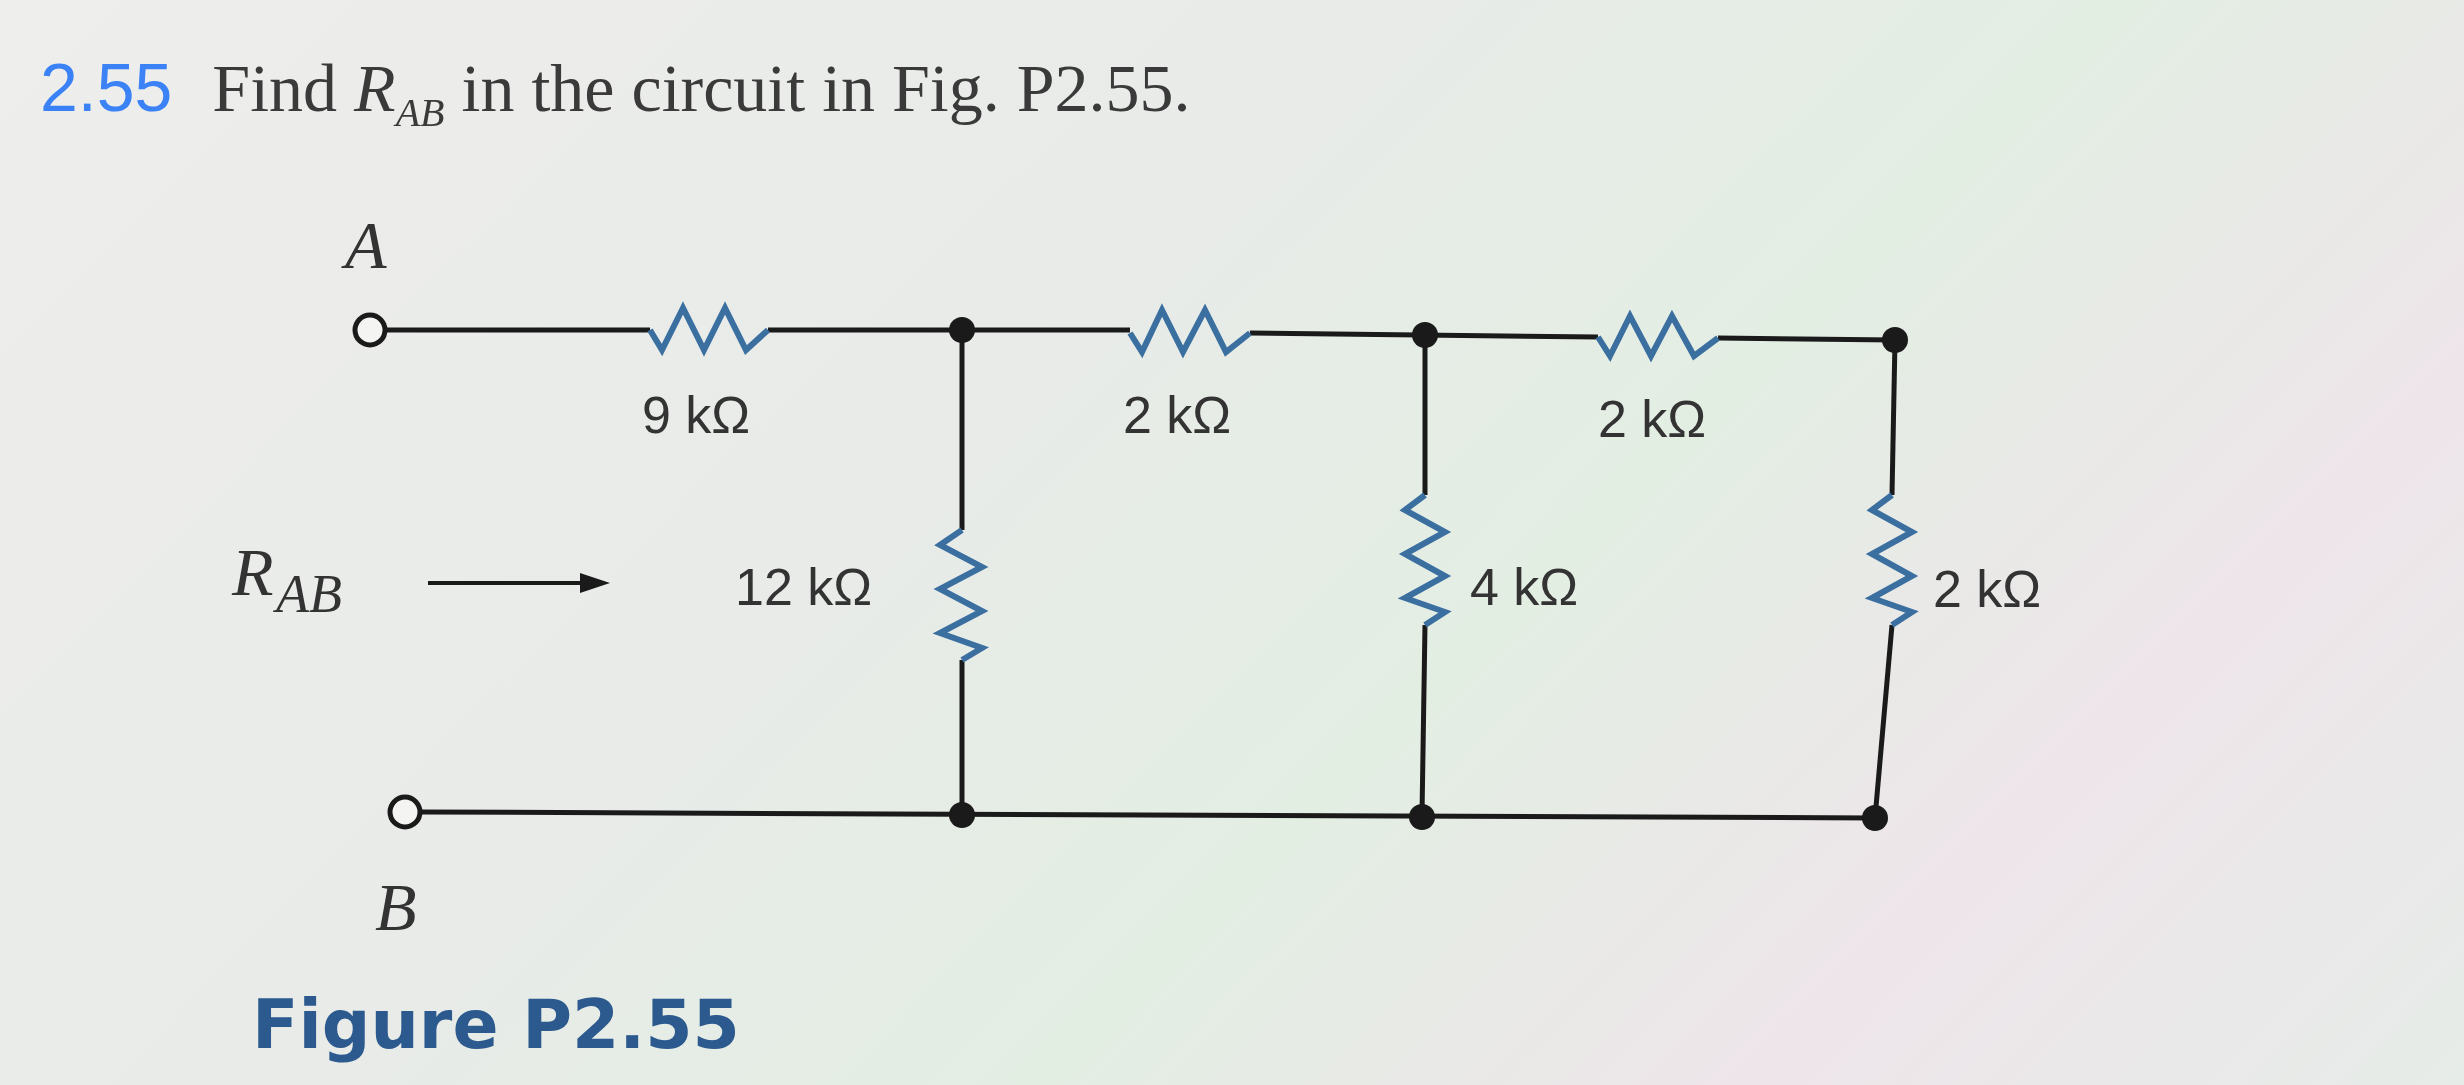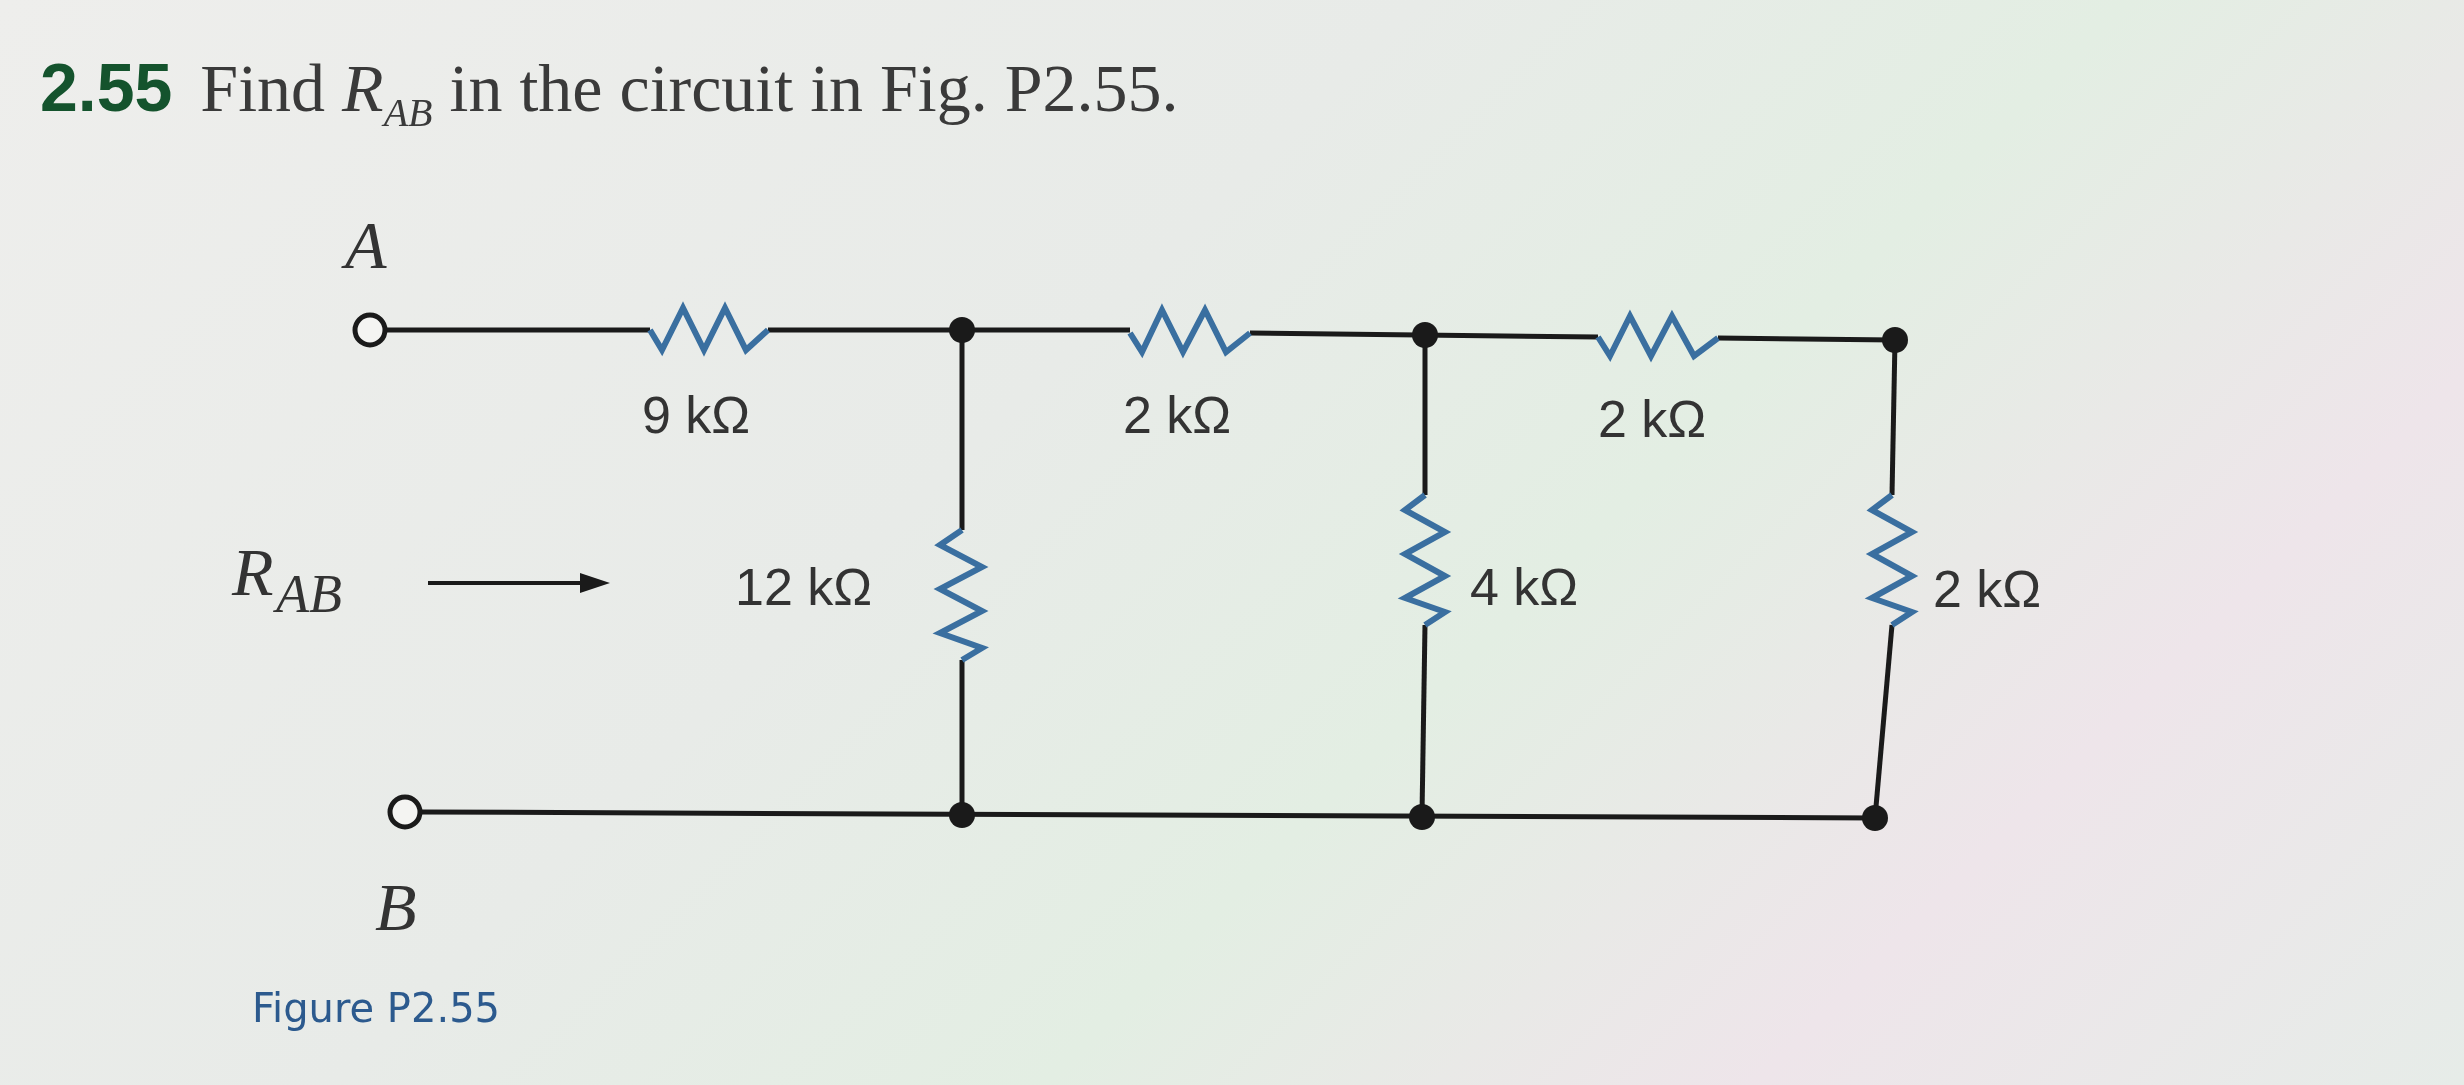--- a/index.html
+++ b/index.html
@@ -5,28 +5,28 @@
   html, body { margin: 0; padding: 0; }
   body {
     width: 2464px; height: 1085px; overflow: hidden; position: relative;
     background: linear-gradient(135deg, #eeeeec 0%, #e8ebe8 40%, #e3eee3 60%, #eee5ea 80%, #e6ece8 100%);
     font-family: "Liberation Sans", sans-serif;
   }
   .title {
     position: absolute; left: 40px; top: 48px; font-size: 68px;
     font-family: "Liberation Serif", serif; color: #3a3a3a; white-space: nowrap;
   }
-  .title .num { font-family: "Liberation Sans", sans-serif; font-weight: bold; color: #14532d; margin-right: 28px; }
+  .title .num { font-family: "Liberation Sans", sans-serif; font-weight: normal; color: #3b82f6; margin-right: 40px; }
   .title .r { font-style: italic; }
   .title sub { font-style: italic; font-size: 40px; }
   svg { position: absolute; left: 0; top: 0; }
   .lbl { font-family: "Liberation Sans", sans-serif; font-size: 52px; fill: #333; }
   .serif-i { font-family: "Liberation Serif", serif; font-style: italic; fill: #333; }
   .caption {
-    position: absolute; left: 252px; top: 985px; font-size: 40px; font-weight: normal;
+    position: absolute; left: 252px; top: 985px; font-size: 68px; font-weight: bold;
     color: #2c5a8e; font-family: "DejaVu Sans", sans-serif;
   }
 </style>
 </head>
 <body>
 
 <div class="title">
   <span class="num">2.55</span><span>Find </span><span class="r">R</span><sub>AB</sub><span> in the circuit in Fig. P2.55.</span>
 </div>
 

